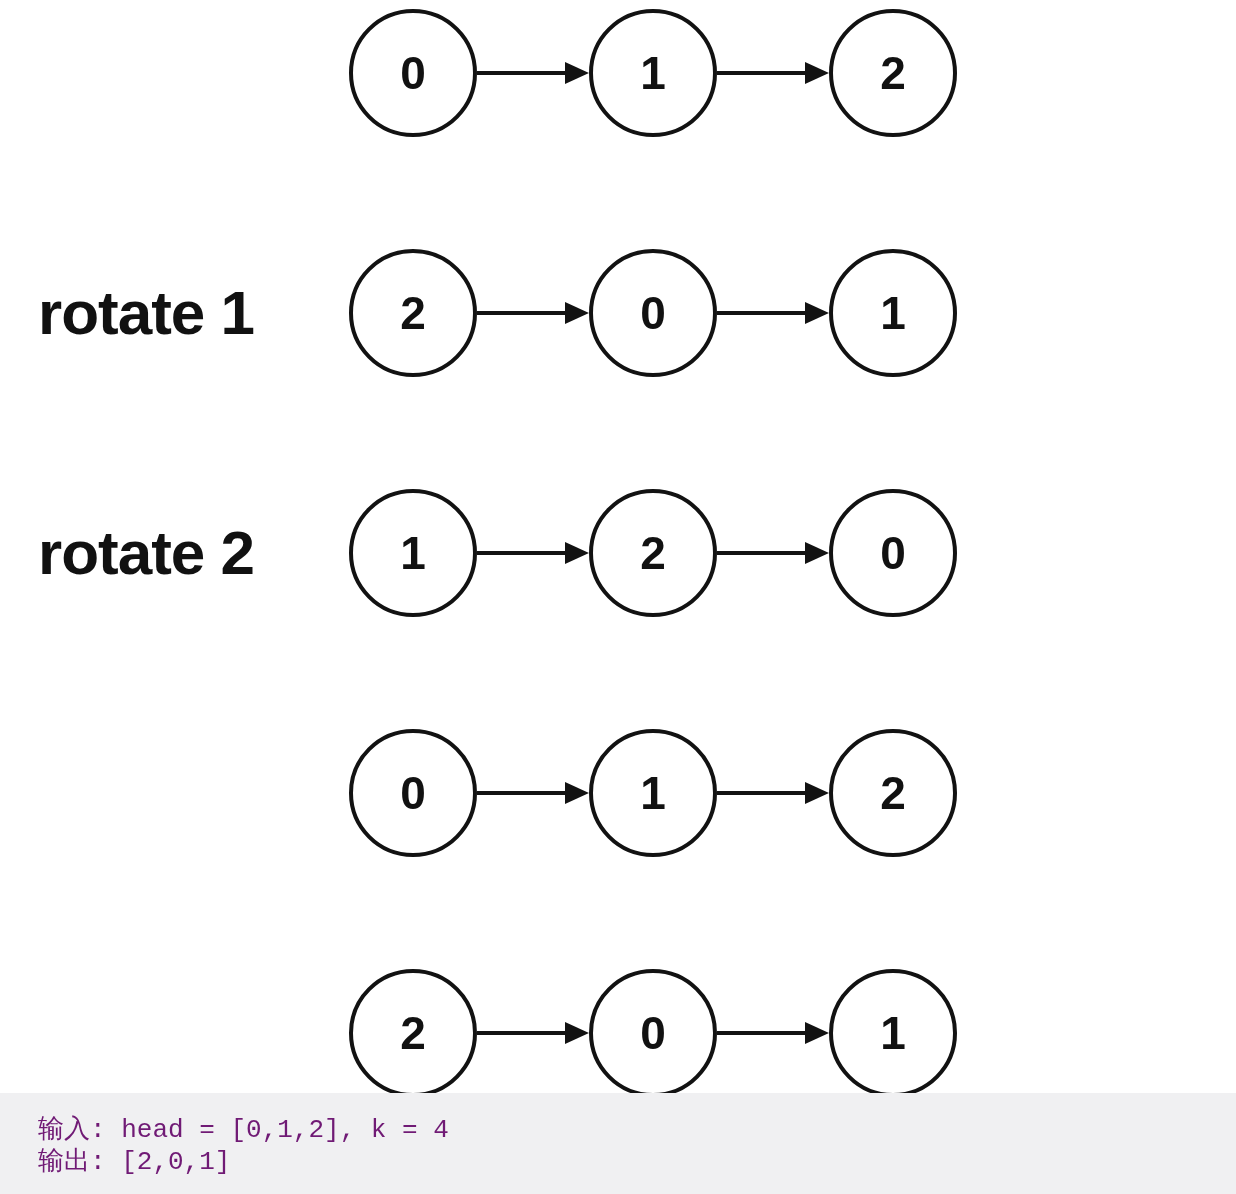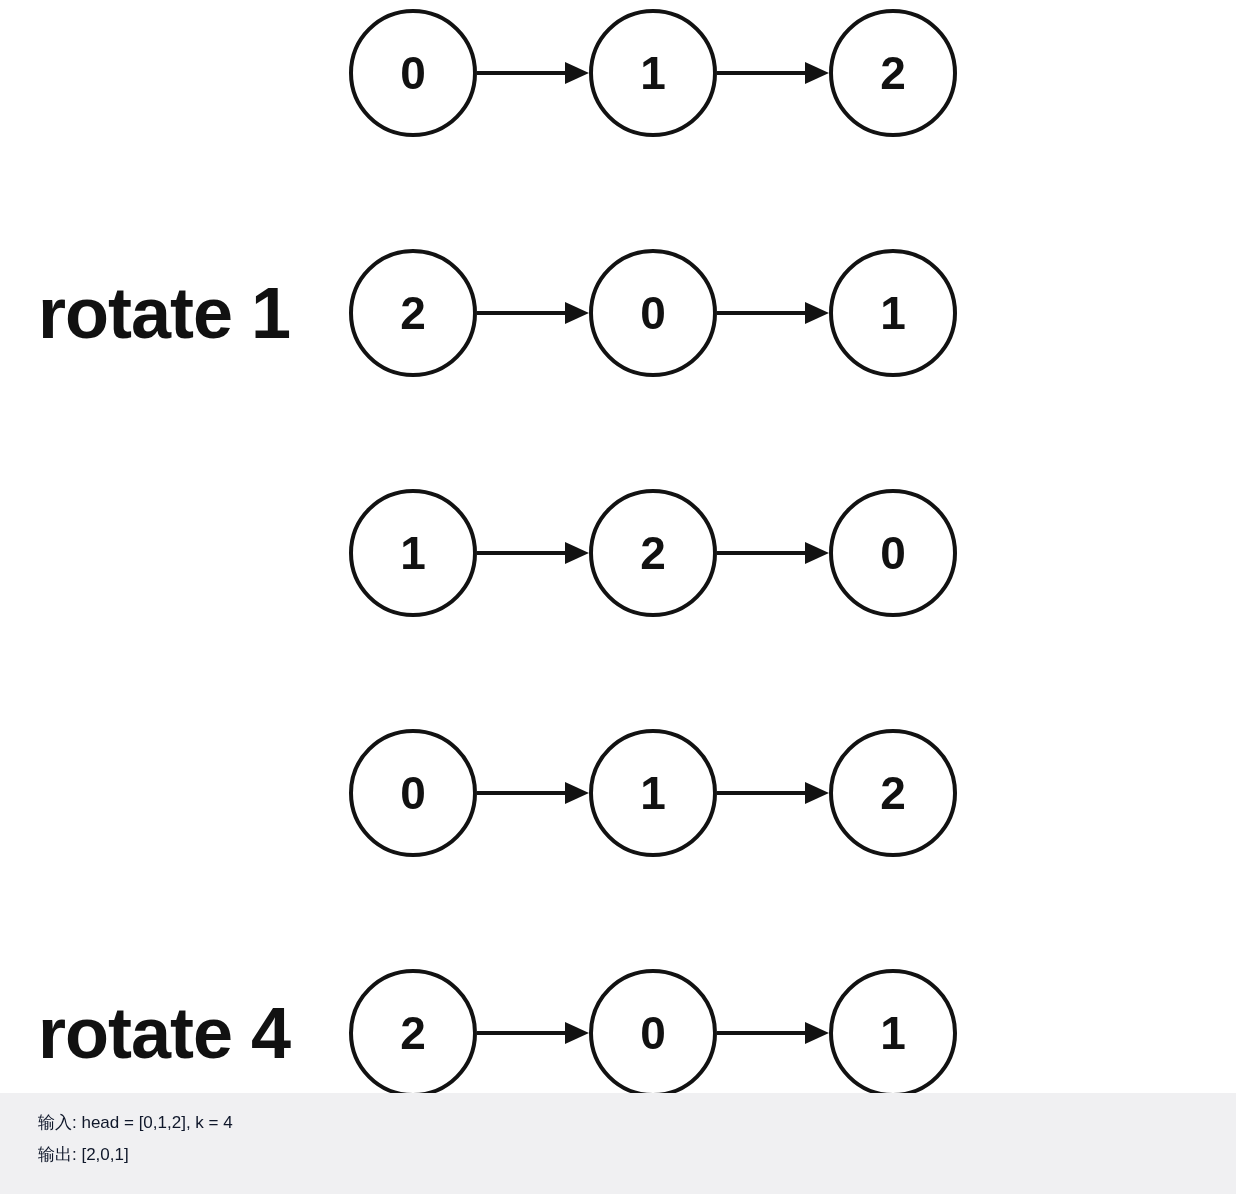--- a/index.html
+++ b/index.html
@@ -31,21 +31,21 @@
   }
 
   .row-label {
     position: absolute;
     left: 38px;
     top: 0;
     height: 140px;
     line-height: 140px;
     font-family: "Liberation Sans", sans-serif;
     font-weight: bold;
-    font-size: 72px;
+    font-size: 62px;
     letter-spacing: -1px;
     color: #111111;
     white-space: nowrap;
   }
 
   .node {
     position: absolute;
     width: 128px;
     height: 128px;
     top: 6px;
@@ -95,23 +95,23 @@
     position: absolute;
     left: 0;
     top: 1093px;
     width: 1236px;
     height: 101px;
     background: #f0f0f2;
   }
   .caption-line {
     position: absolute;
     left: 38px;
-    font-family: Liberation Sans, sans-serif;
-    font-size: 17px;
-    color: #0f172a;
+    font-family: Liberation Mono, monospace;
+    font-size: 26px;
+    color: #701a75;
     white-space: pre;
   }
   #caption-input  { top: 18px; }
   #caption-output { top: 50px; }
 </style>
 </head>
 <body>
 
 <div id="canvas">
 
@@ -150,20 +150,21 @@
     <div class="arrow" style="left:717px; width:112px;">
       <div class="shaft" style="width:92px;"></div>
       <div class="head"></div>
     </div>
     <div class="node" style="left:829px;">
       <span class="node-value">1</span>
     </div>
   </div>
 
   <div class="row" style="top:483px;">
+    <div class="row-label">rotate 2</div>
     <div class="node" style="left:349px;">
       <span class="node-value">1</span>
     </div>
     <div class="arrow" style="left:477px; width:112px;">
       <div class="shaft" style="width:92px;"></div>
       <div class="head"></div>
     </div>
     <div class="node" style="left:589px;">
       <span class="node-value">2</span>
     </div>
@@ -190,21 +191,20 @@
     <div class="arrow" style="left:717px; width:112px;">
       <div class="shaft" style="width:92px;"></div>
       <div class="head"></div>
     </div>
     <div class="node" style="left:829px;">
       <span class="node-value">2</span>
     </div>
   </div>
 
   <div class="row" style="top:963px;">
-    <div class="row-label">rotate 4</div>
     <div class="node" style="left:349px;">
       <span class="node-value">2</span>
     </div>
     <div class="arrow" style="left:477px; width:112px;">
       <div class="shaft" style="width:92px;"></div>
       <div class="head"></div>
     </div>
     <div class="node" style="left:589px;">
       <span class="node-value">0</span>
     </div>

